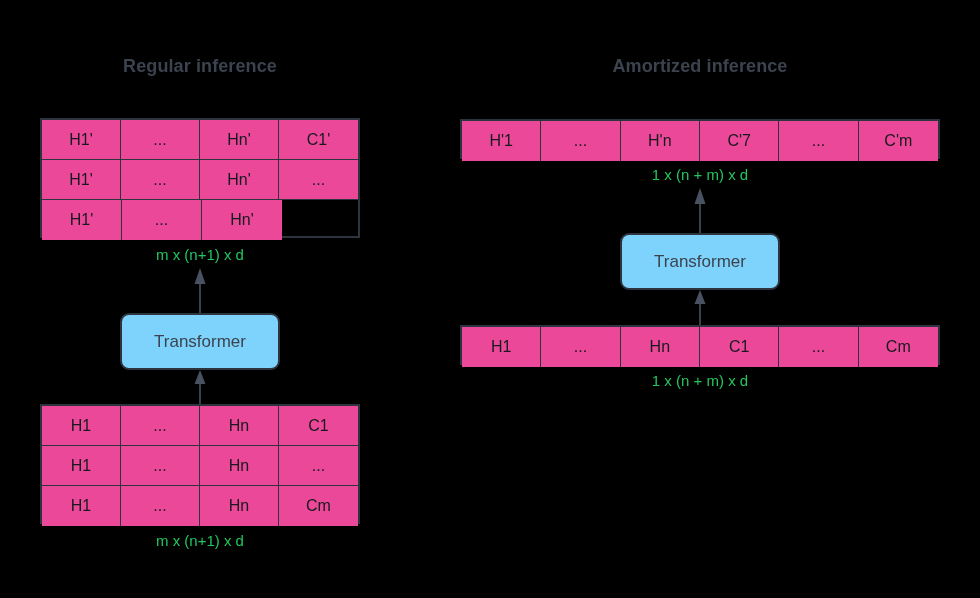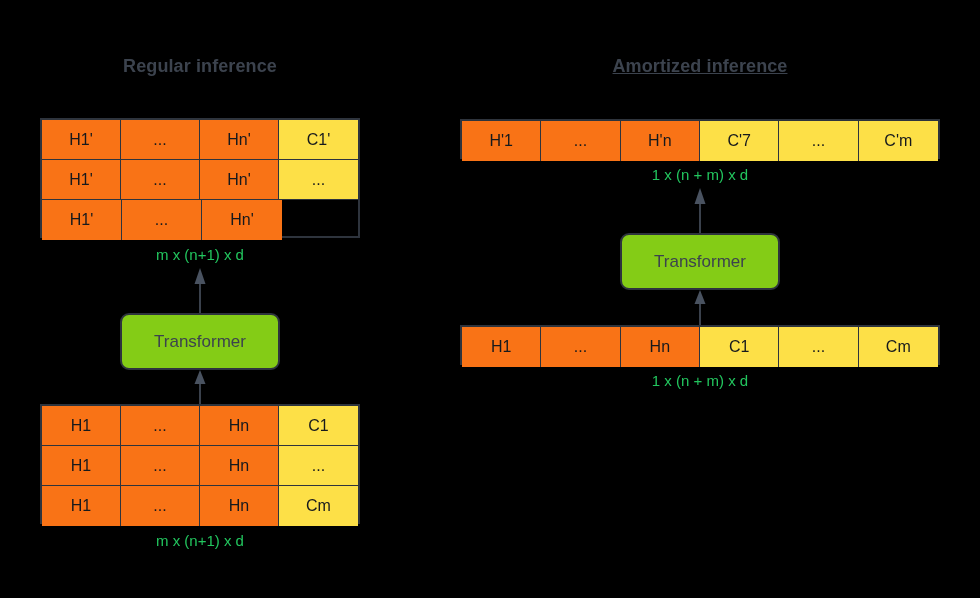--- a/index.html
+++ b/index.html
@@ -24,21 +24,21 @@
     position: absolute;
     font-size: 18px;
     font-weight: bold;
     color: #3c434e;
     letter-spacing: 0.1px;
     white-space: nowrap;
     text-align: right;
     transform: translateX(-50%);
   }
   #title-regular  { left: 200px; top: 56px; }
-  #title-amortized{ left: 700px; top: 56px; text-decoration: underline; }
+  #title-amortized{ left: 700px; top: 56px; }
 
   .grid {
     position: absolute;
     border: 2px solid #2e343d;
     box-sizing: border-box;
     display: flex;
     flex-direction: column;
   }
   .grid-row {
     display: flex;
@@ -48,26 +48,26 @@
     box-sizing: border-box;
     width: 80px;
     height: 40px;
     display: flex;
     align-items: center;
     justify-content: center;
     font-size: 16px;
     color: #16191d;
     border-right: 1.6px solid #2e343d;
     border-bottom: 1.6px solid #2e343d;
-    background: #f97316;
+    background: #ec4899;
     white-space: nowrap;
   }
   .grid-row:last-child .cell { border-bottom: none; }
   .grid-row .cell:last-child { border-right: none; }
-  .cell.pink { background: #fde047; }
+  .cell.pink { background: #ec4899; }
 
   
   #grid-top-left    { left: 40px;  top: 118px; width: 320px; height: 120px; }
   #grid-bottom-left { left: 40px;  top: 404px; width: 320px; height: 120px; }
   
   #grid-top-right    { left: 460px; top: 119px; width: 480px; height: 40px; }
   #grid-bottom-right { left: 460px; top: 325px; width: 480px; height: 40px; }
 
   .dim-label {
     position: absolute;
@@ -78,21 +78,21 @@
     text-align: center;
   }
   #dim-top-left     { left: 200px; top: 246px; }
   #dim-bottom-left  { left: 200px; top: 532px; }
   #dim-top-right    { left: 700px; top: 166px; }
   #dim-bottom-right { left: 700px; top: 372px; }
 
   .box {
     position: absolute;
     box-sizing: border-box;
-    background: #84cc16;
+    background: #7dd3fc;
     border: 2px solid #2e343d;
     border-radius: 9px;
     display: flex;
     align-items: center;
     justify-content: center;
     font-size: 17px;
     color: #3c434e;
     white-space: nowrap;
   }
   #box-transformer-left  { left: 120px; top: 313px; width: 160px; height: 57px; }

